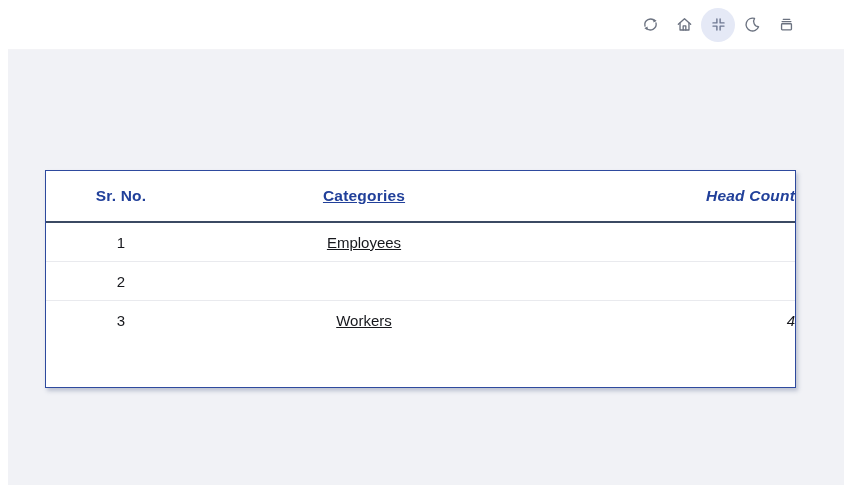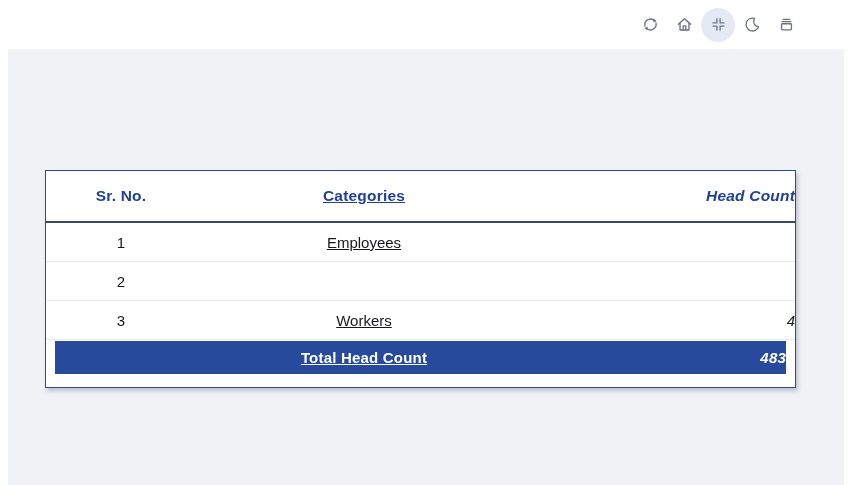--- a/index.html
+++ b/index.html
@@ -112,24 +112,19 @@
         <div class="row datarow">
           <div class="c1">2</div>
         </div>
 
         <div class="row datarow">
           <div class="c1">3</div>
           <div class="c2">Workers</div>
           <div class="c3">4</div>
         </div>
 
-        <div class="total">
-          <div></div>
-          <div class="c2">Total Head Count</div>
-          <div class="c3">483</div>
-        </div>
 
       </section>
     </main>
   </div>
 
   <div class="gutter"></div>
 </div>
 
 </body></html>

